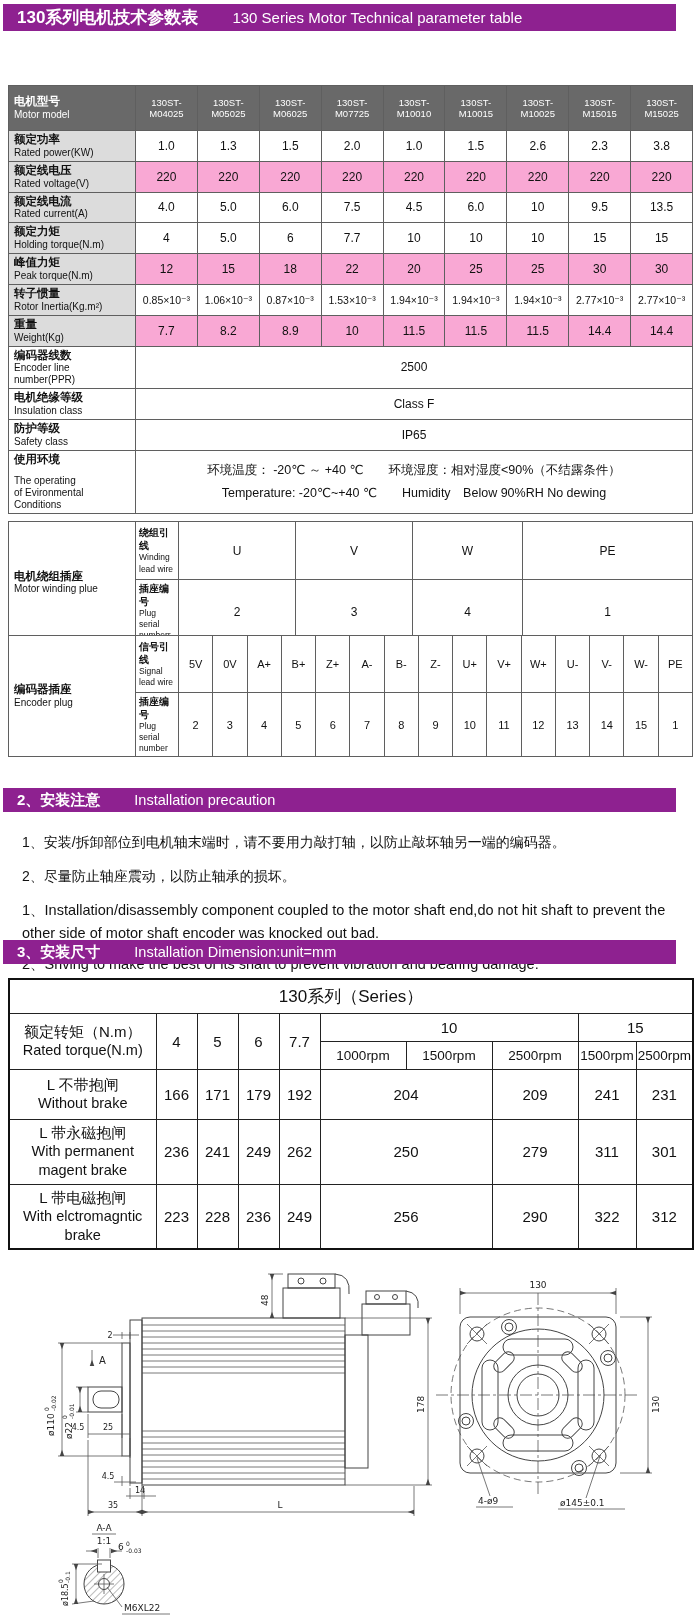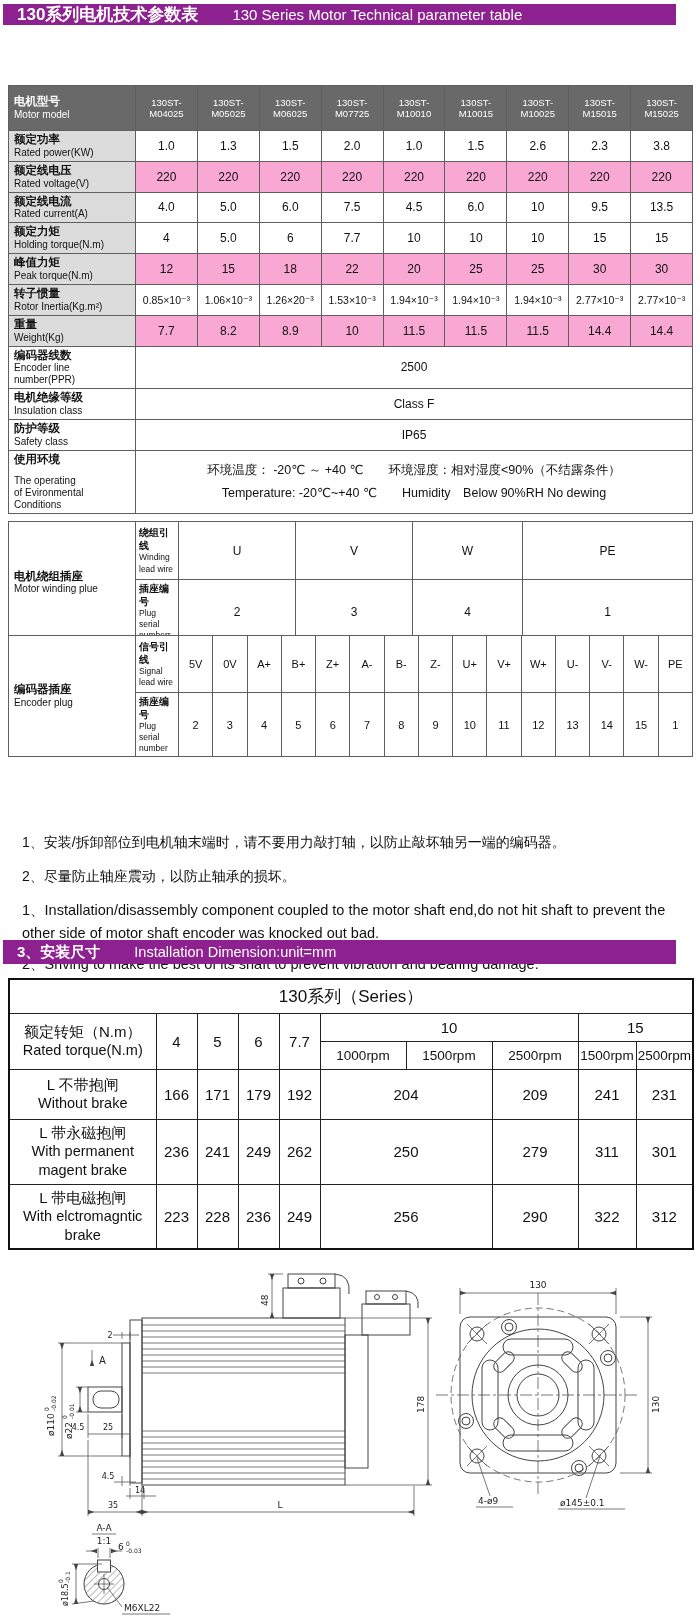--- a/index.html
+++ b/index.html
@@ -1,21 +1,21 @@
 <!DOCTYPE html>
 <html><head>
 <meta charset="utf-8">
 <style>
   html,body{margin:0;padding:0;background:#fff;}
   body{font-family:"Liberation Sans","DejaVu Sans",sans-serif;color:#111;}
   #page{position:relative;width:700px;height:1620px;background:#fff;overflow:hidden;}
 
   .banner{position:absolute;left:3px;width:659px;background:#8e2190;color:#fff;
           display:flex;align-items:center;padding-left:14px;gap:34px;}
-  #banner-main{top:4px;height:21px;}
+  #banner-main{top:4px;height:27px;}
   #banner-main .zh{font-size:17px;font-weight:bold;}
   #banner-main .en{font-size:15px;}
   .section-banner{height:24px;}
   .section-banner .zh{font-size:15px;font-weight:bold;}
   .section-banner .en{font-size:14.5px;}
   #banner-s1{top:39px;}
   #banner-s2{top:788px;}
   #banner-s3{top:940px;}
 
   table{border-collapse:collapse;table-layout:fixed;}
@@ -162,21 +162,21 @@
           <td>30</td>
           <td>30</td>
     </tr>
     <tr style="height:30px;">
       <td class="lbl">
             <div class="zh">转子惯量</div>
             <div class="en">Rotor Inertia(Kg.m²)</div>
           </td>
       <td class="sm-c" style="font-size:10.5px">0.85×10⁻³</td>
           <td style="font-size:10.5px">1.06×10⁻³</td>
-          <td style="font-size:10.5px">1.26×20⁻³</td>
+          <td style="font-size:10.5px">0.87×10⁻³</td>
           <td style="font-size:10.5px">1.53×10⁻³</td>
           <td style="font-size:10.5px">1.94×10⁻³</td>
           <td style="font-size:10.5px">1.94×10⁻³</td>
           <td style="font-size:10.5px">1.94×10⁻³</td>
           <td style="font-size:10.5px">2.77×10⁻³</td>
           <td style="font-size:10.5px">2.77×10⁻³</td>
     </tr>
     <tr class="alt" style="height:30px;">
       <td class="lbl">
             <div class="zh">重量</div>
@@ -317,20 +317,24 @@
           <td>11</td>
           <td>12</td>
           <td>13</td>
           <td>14</td>
           <td>15</td>
           <td>1</td>
     </tr>
   </tbody>
     </table>
 
+  <div class="banner section-banner" id="banner-s2">
+    <span class="zh">2、安装注意</span>
+    <span class="en">Installation precaution</span>
+  </div>
 
   <div id="precaution">
     <p class="cn">1、安装/拆卸部位到电机轴末端时，请不要用力敲打轴，以防止敲坏轴另一端的编码器。</p>
     <p class="cn">2、尽量防止轴座震动，以防止轴承的损坏。</p>
     <p class="en">1、Installation/disassembly component coupled to the motor shaft end,do not hit shaft to prevent the other side of motor shaft encoder was knocked out bad.</p>
     <p class="en">2、Sriving to make the best of its shaft to prevent vibration and bearing damage.</p>
   </div>
 
   <div class="banner section-banner" id="banner-s3">
     <span class="zh">3、安装尺寸</span>

